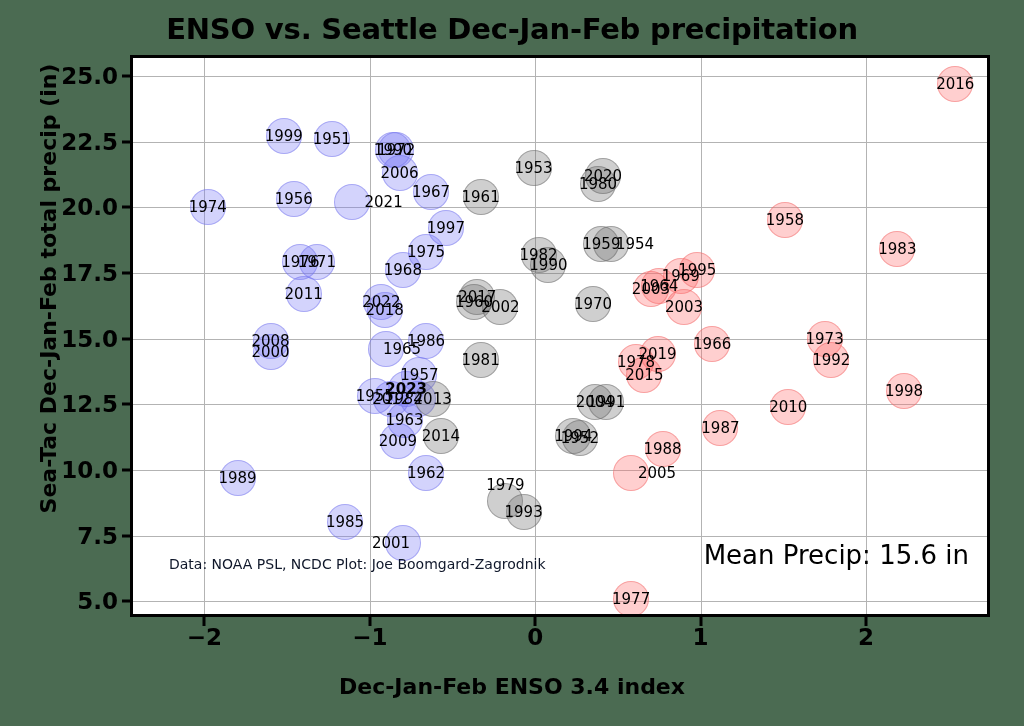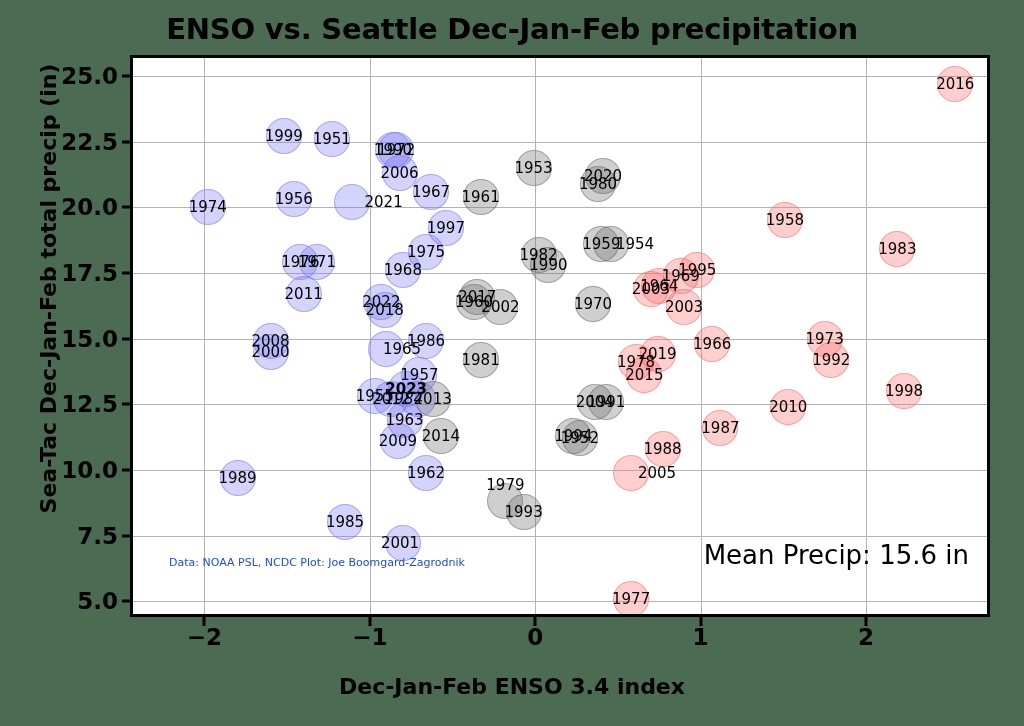--- a/index.html
+++ b/index.html
@@ -76,21 +76,21 @@
     position:absolute;
     font-size:15px;color:#000;
     white-space:nowrap;
     transform:translate(-50%,-50%);
     pointer-events:none;
   }
   .lbl.hl{font-weight:bold;}
 
   #caption{
     position:absolute;
-    font-size:11px;color:#1d4ed8;white-space:nowrap;
+    font-size:14px;color:#0f172a;white-space:nowrap;
   }
   #meanbox{
     position:absolute;
     font-size:26px;color:#000;white-space:nowrap;
   }
 </style>
 </head>
 <body>
 
 <div id="figure">
@@ -228,21 +228,21 @@
         <div class="lbl" style="left: 415.423px; top: 207.093px;">1990</div>
         <div class="lbl" style="left: 473.308px; top: 343.654px;">1991</div>
         <div class="lbl" style="left: 698.231px; top: 301.636px;">1992</div>
         <div class="lbl" style="left: 390.615px; top: 453.953px;">1993</div>
         <div class="lbl" style="left: 440.231px; top: 377.794px;">1994</div>
         <div class="lbl" style="left: 564.269px; top: 212.346px;">1995</div>
         <div class="lbl" style="left: 312.885px; top: 170.327px; text-align: center;">1997</div>
         <div class="lbl" style="left: 771px; top: 333.15px;">1998</div>
         <div class="lbl" style="left: 150.808px; top: 78.4112px;">1999</div>
         <div class="lbl" style="left: 137.577px; top: 293.757px;">2000</div>
-        <div class="lbl" style="left: 267px; top: 485.467px;">2001</div>
+        <div class="lbl" style="left: 258px; top: 485.467px;">2001</div>
         <div class="lbl" style="left: 367.462px; top: 249.112px;">2002</div>
         <div class="lbl" style="left: 551.038px; top: 249.112px;">2003</div>
         <div class="lbl" style="left: 461.731px; top: 343.654px;">2004</div>
         <div class="lbl" style="left: 524px; top: 414.561px;">2005</div>
         <div class="lbl" style="left: 266.577px; top: 115.178px;">2006</div>
         <div class="lbl" style="left: 517.962px; top: 230.729px;">2003</div>
         <div class="lbl" style="left: 137.577px; top: 283.252px;">2008</div>
         <div class="lbl" style="left: 264.923px; top: 383.047px;">2009</div>
         <div class="lbl" style="left: 655.231px; top: 348.907px;">2010</div>
         <div class="lbl" style="left: 170.654px; top: 235.981px;">2011</div>

